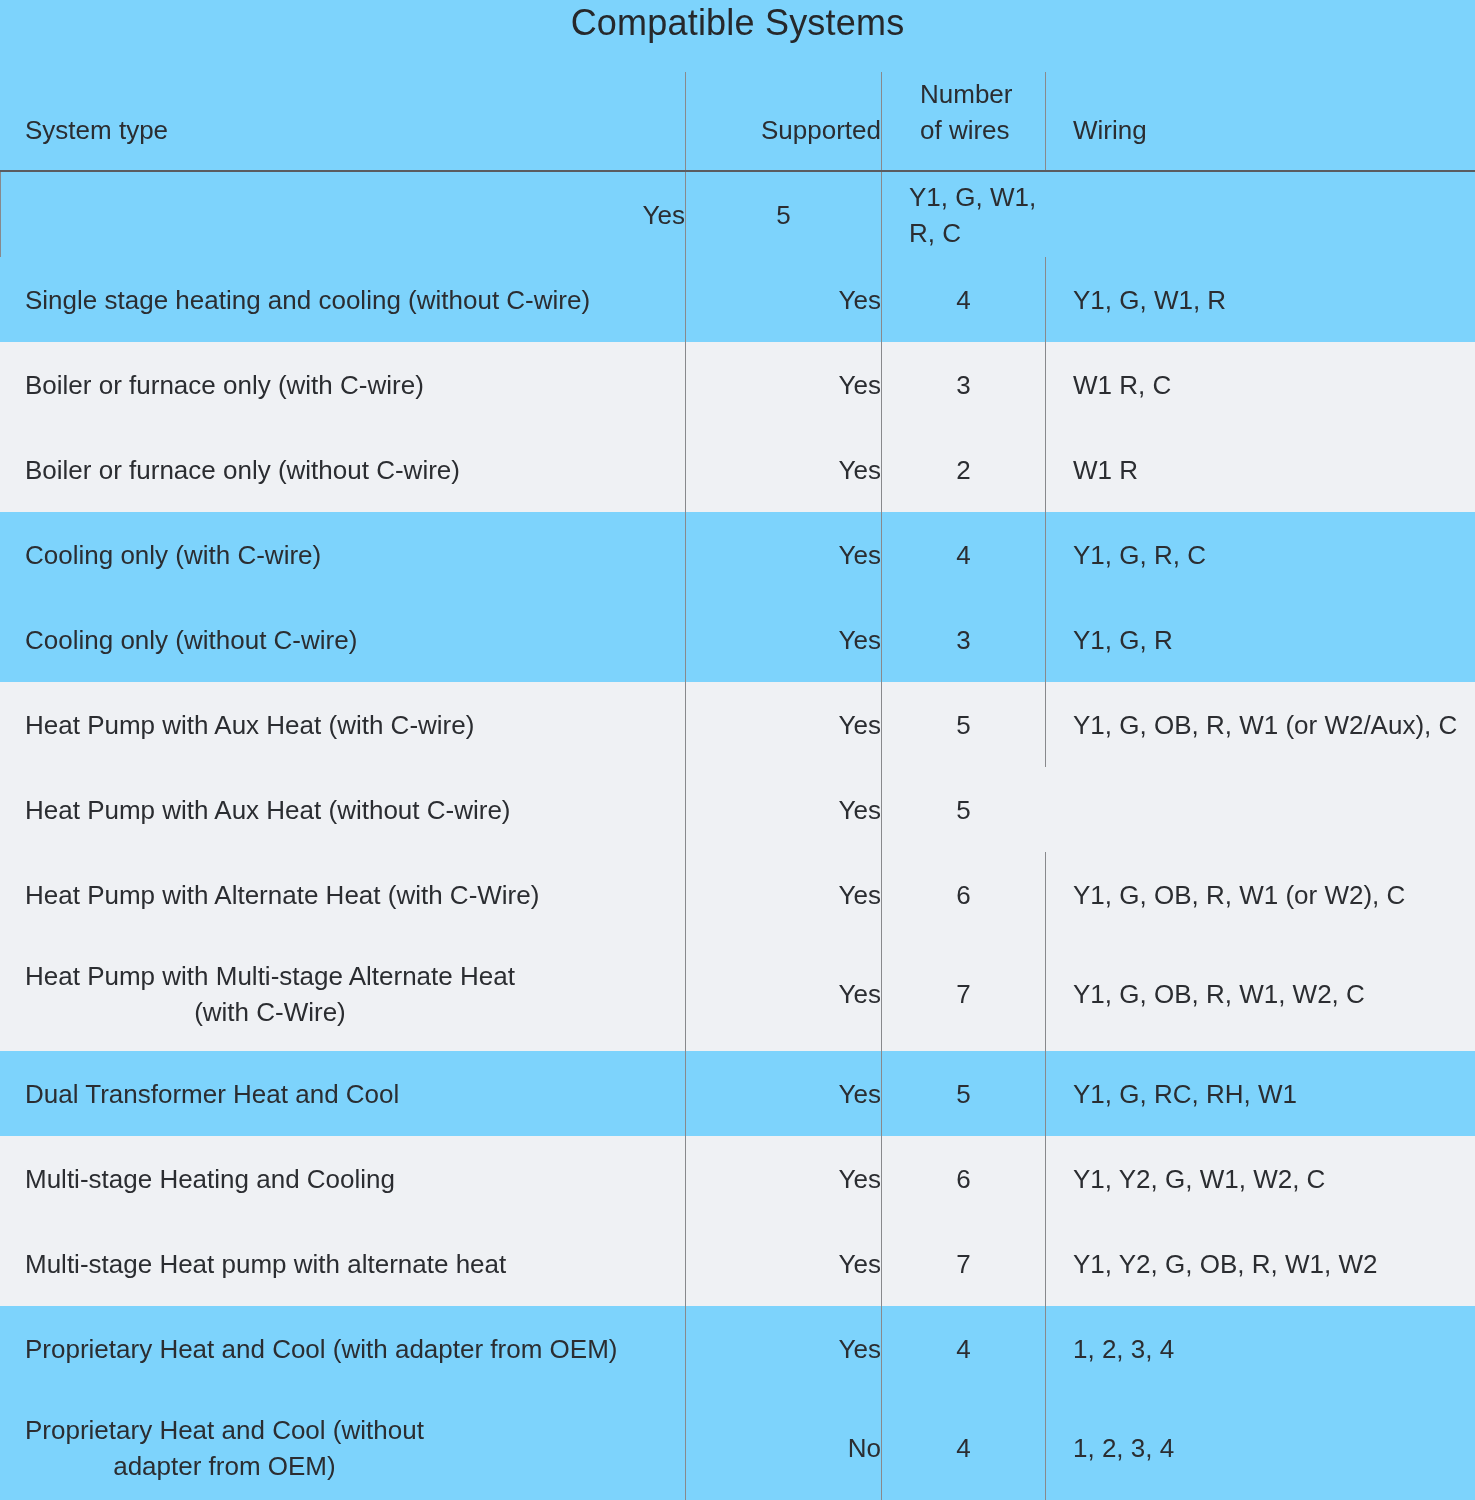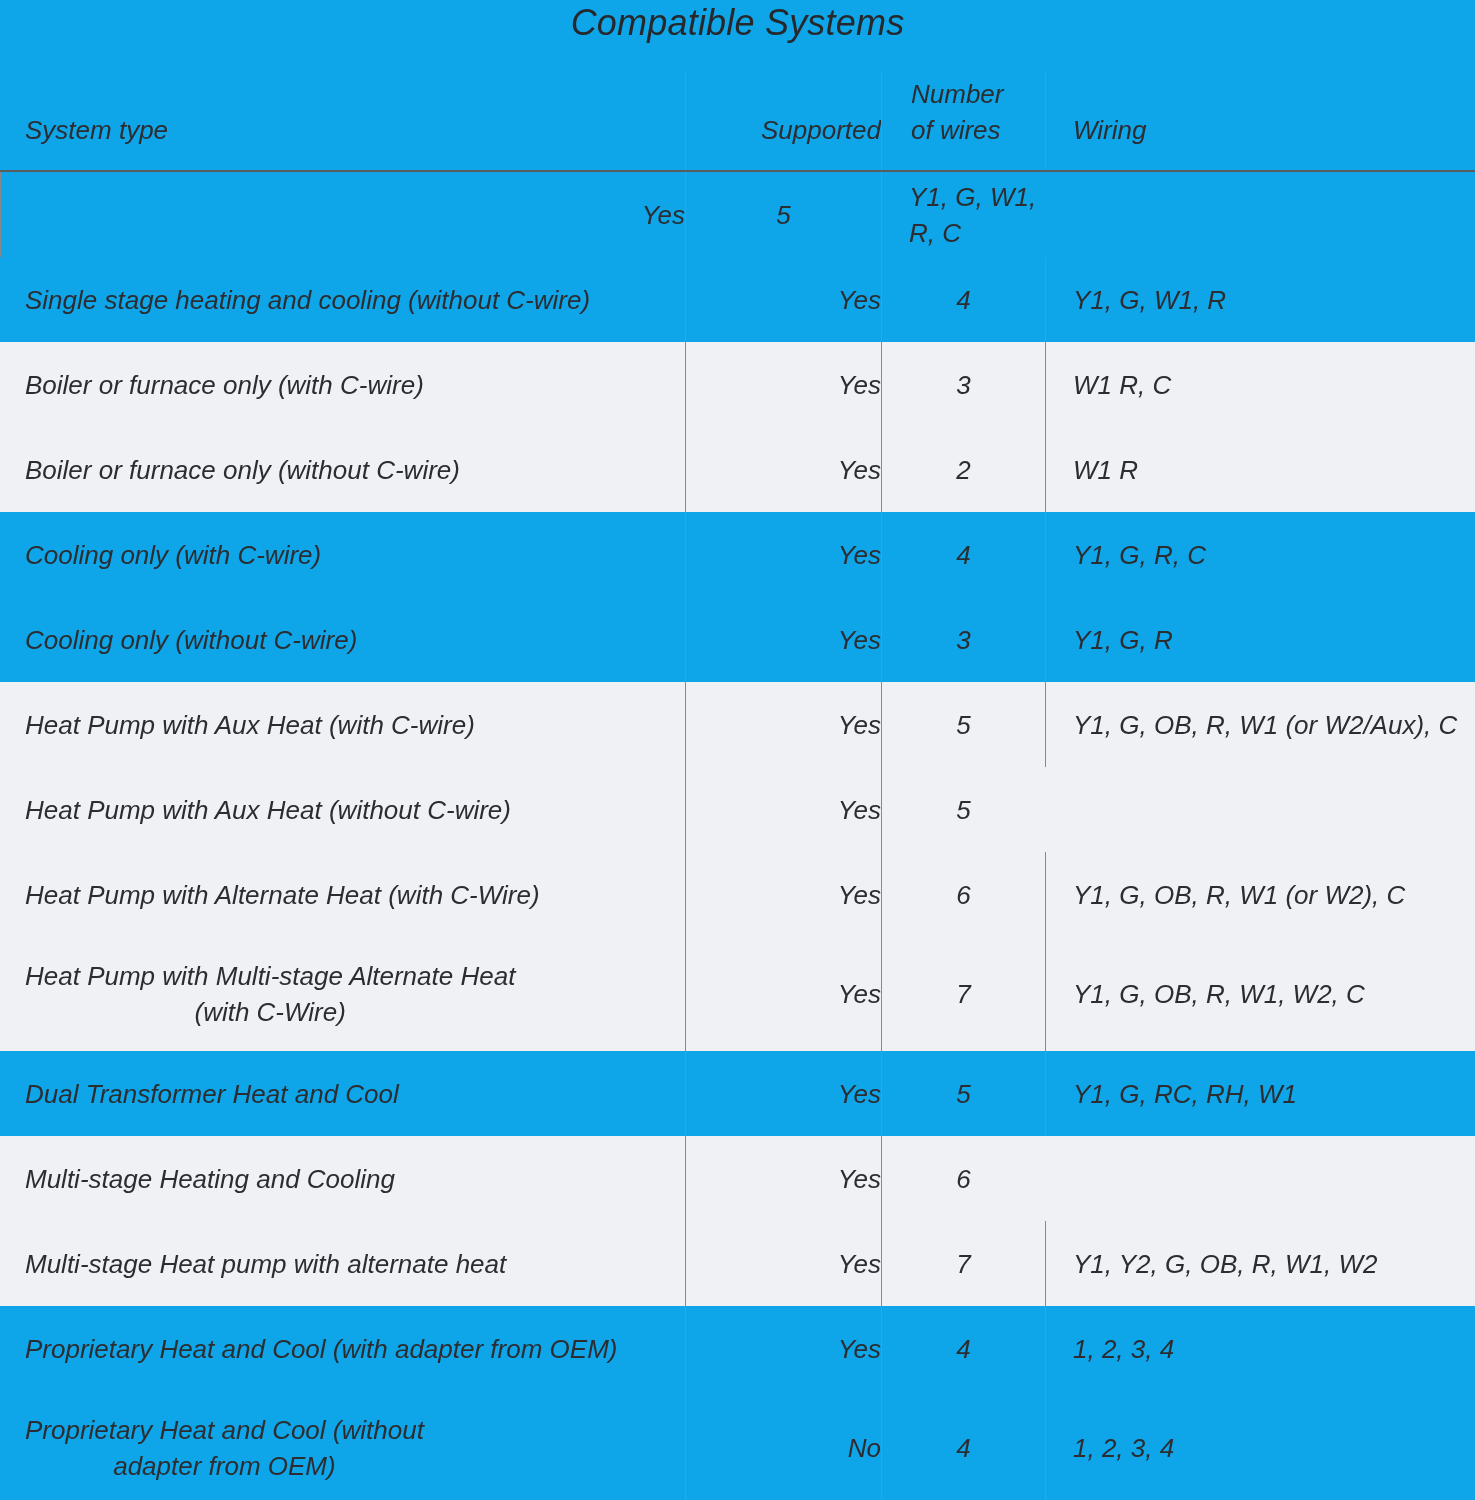--- a/index.html
+++ b/index.html
@@ -1,25 +1,24 @@
 <!DOCTYPE html>
 <html><head>
 <meta charset="utf-8">
 <style>
   * { margin: 0; padding: 0; box-sizing: border-box; }
   html, body { background: #fcfbfc; }
   .page {
     position: relative;
     width: 1475px;
     height: 1500px;
-    background: #0ea5e9;
+    background: #7dd3fc;
     overflow: hidden;
     font-family: "Liberation Sans", "DejaVu Sans", sans-serif;
     color: #2b2d31;
-    font-style: italic;
   }
   .title-block {
     height: 72px;
     display: flex;
     justify-content: center;
     align-items: flex-start;
   }
   .title {
     font-size: 36px;
     line-height: 46px;
@@ -40,21 +39,21 @@
     display: flex;
     align-items: center;
     font-size: 26px;
     line-height: 36px;
   }
   .header-row .cell { align-items: flex-end; padding-bottom: 22px; }
   .c-system  { justify-content: flex-start; padding-left: 25px; padding-right: 24px; text-align: center; }
   .c-supported { justify-content: flex-end; text-align: center; }
   .c-wires   { justify-content: center; text-align: center; }
   .c-wiring  { justify-content: flex-start; padding-left: 27px; text-align: left; }
-  .header-row .c-wires { justify-content: flex-start; padding-left: 29px; text-align: left; }
+  .header-row .c-wires { justify-content: flex-start; padding-left: 38px; text-align: left; }
   .rule-left { border-left: 1.5px solid #88898c; }
   .body-row { min-height: 85px; }
   .body-row.tall { min-height: 114px; }
   .body-row.shaded { background: #eff1f4; }
   .pre { white-space: pre-line; }
   .wires-header-stack { display: block; }
 </style>
 </head>
 <body>
 
@@ -153,20 +152,21 @@
       <div class="cell c-system pre">Dual Transformer Heat and Cool</div>
       <div class="cell c-supported rule-left">Yes</div>
       <div class="cell c-wires rule-left">5</div>
       <div class="cell c-wiring rule-left pre">Y1, G, RC, RH, W1</div>
     </div>
 
     <div class="grid-row body-row shaded">
       <div class="cell c-system pre">Multi-stage Heating and Cooling</div>
       <div class="cell c-supported rule-left">Yes</div>
       <div class="cell c-wires rule-left">6</div>
+      <div class="cell c-wiring rule-left pre">Y1, Y2, G, W1, W2, C</div>
     </div>
 
     <div class="grid-row body-row shaded">
       <div class="cell c-system pre">Multi-stage Heat pump with alternate heat</div>
       <div class="cell c-supported rule-left">Yes</div>
       <div class="cell c-wires rule-left">7</div>
       <div class="cell c-wiring rule-left pre">Y1, Y2, G, OB, R, W1, W2</div>
     </div>
 
     <div class="grid-row body-row">

